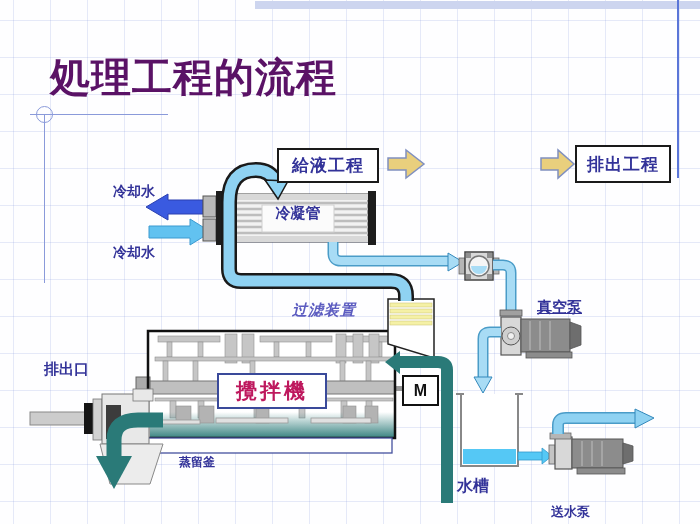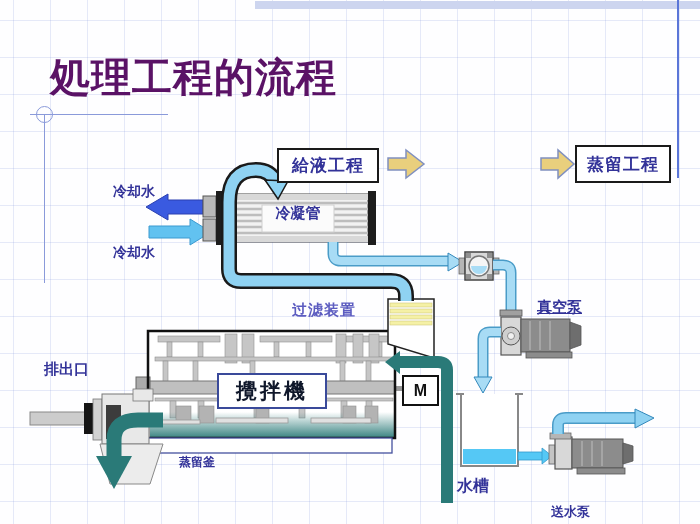--- a/index.html
+++ b/index.html
@@ -16,24 +16,24 @@
   .orn-hline{left:30px;top:114px;width:138px;height:1px;background:#8a9ada;}
   .orn-vline{left:44px;top:114px;width:1px;height:169px;background:#8a9ada;}
   .orn-circle{left:36px;top:106px;width:15px;height:15px;border:1px solid #8a9ada;border-radius:50%;}
   .right-vline{left:677px;top:0;width:2px;height:178px;background:#5b76d8;}
   .page-title{left:50px;top:50px;font-size:40px;font-weight:bold;color:#5a1266;letter-spacing:1px;white-space:nowrap;}
   .flow-box{
     background:#fff;border:2px solid #1a1a1a;color:#333399;font-weight:bold;font-size:17px;
     display:flex;align-items:center;justify-content:center;letter-spacing:1px;white-space:nowrap;
   }
   .lbl{color:#333399;font-weight:bold;font-size:15px;white-space:nowrap;}
-  .lbl-light{color:#5c5cc0;}
+  .lbl-light{color:#5c5cc0;font-style:italic;}
   .agitator-box{
     left:217px;top:373px;width:106px;height:32px;background:#fff;border:2px solid #3a4a9a;
-    color:#0f172a;font-weight:bold;font-size:21px;display:flex;align-items:center;justify-content:center;letter-spacing:3px;
+    color:#be185d;font-weight:bold;font-size:21px;display:flex;align-items:center;justify-content:center;letter-spacing:3px;
   }
   .motor-box{
     left:402px;top:375px;width:33px;height:27px;background:#fff;border:2px solid #111;
     color:#111;font-weight:bold;font-size:16px;display:flex;align-items:center;justify-content:center;
   }
   svg.layer{position:absolute;left:0;top:0;}
 </style>
 </head>
 <body>
 
@@ -236,21 +236,21 @@
       <rect x="133" y="389" width="20" height="12" fill="#e8e8e8" stroke="#777" stroke-width="0.8"></rect>
       <polygon points="100,444 163,444 150,484 110,484" fill="#ececec" stroke="#888" stroke-width="1"></polygon>
       <path d="M 163 420 L 138 420 Q 114 420 114 440 L 114 458" fill="none" stroke="#2a7a78" stroke-width="15"></path>
       <polygon points="96,456 132,456 114,489" fill="#2a7a78"></polygon>
     </g>
   </svg>
 
   <div class="abs page-title">処理工程的流程</div>
 
   <div class="abs flow-box" style="left:277px;top:148px;width:98px;height:31px;">給液工程</div>
-  <div class="abs flow-box" style="left:575px;top:145px;width:92px;height:34px;">蒸留工程</div>
+  <div class="abs flow-box" style="left:575px;top:145px;width:92px;height:34px;">排出工程</div>
 
   <div class="abs lbl" style="left:113px;top:183px;font-size:14px;">冷却水</div>
   <div class="abs lbl" style="left:113px;top:244px;font-size:14px;">冷却水</div>
 
   <div class="abs lbl" style="left:262px;top:205px;width:72px;height:17px;display:flex;align-items:center;justify-content:center;">冷凝管</div>
 
   <div class="abs lbl lbl-light" style="left:292px;top:301px;letter-spacing:1px;">过滤装置</div>
 
   <div class="abs lbl" style="left:537px;top:298px;text-decoration:underline;">真空泵</div>
 

